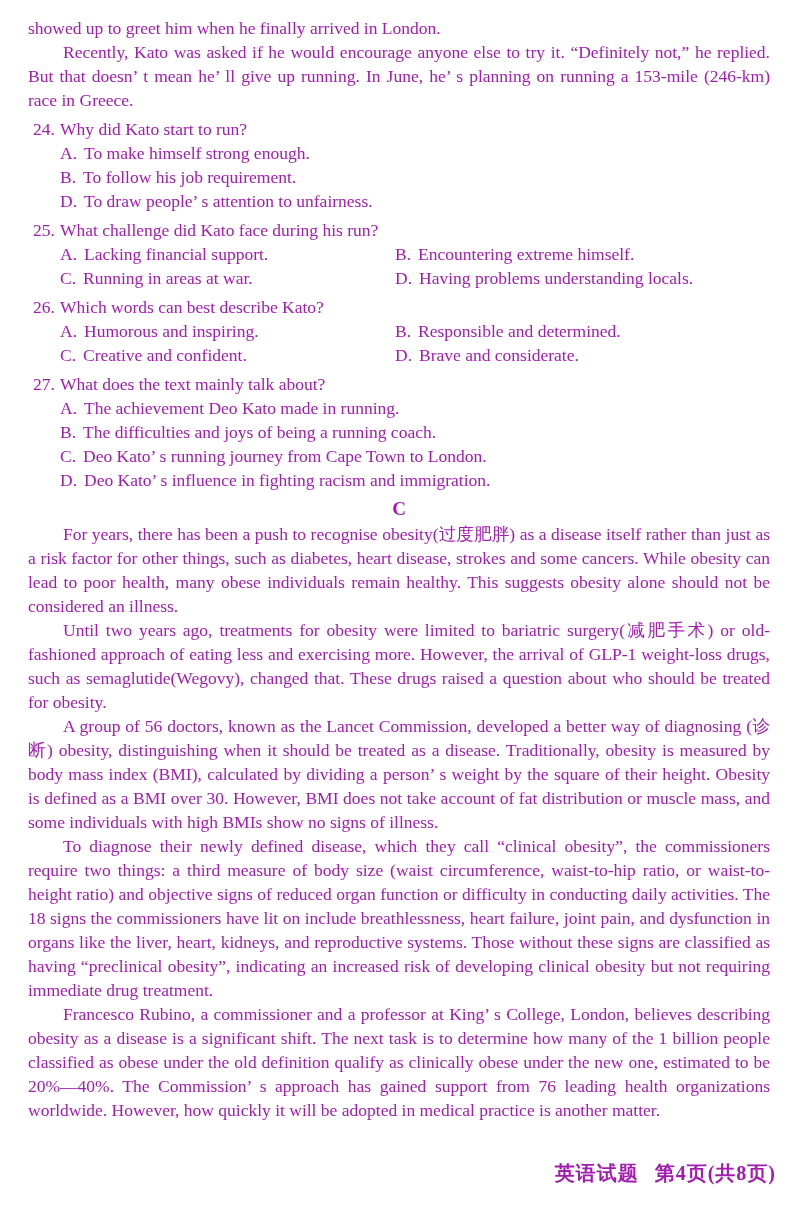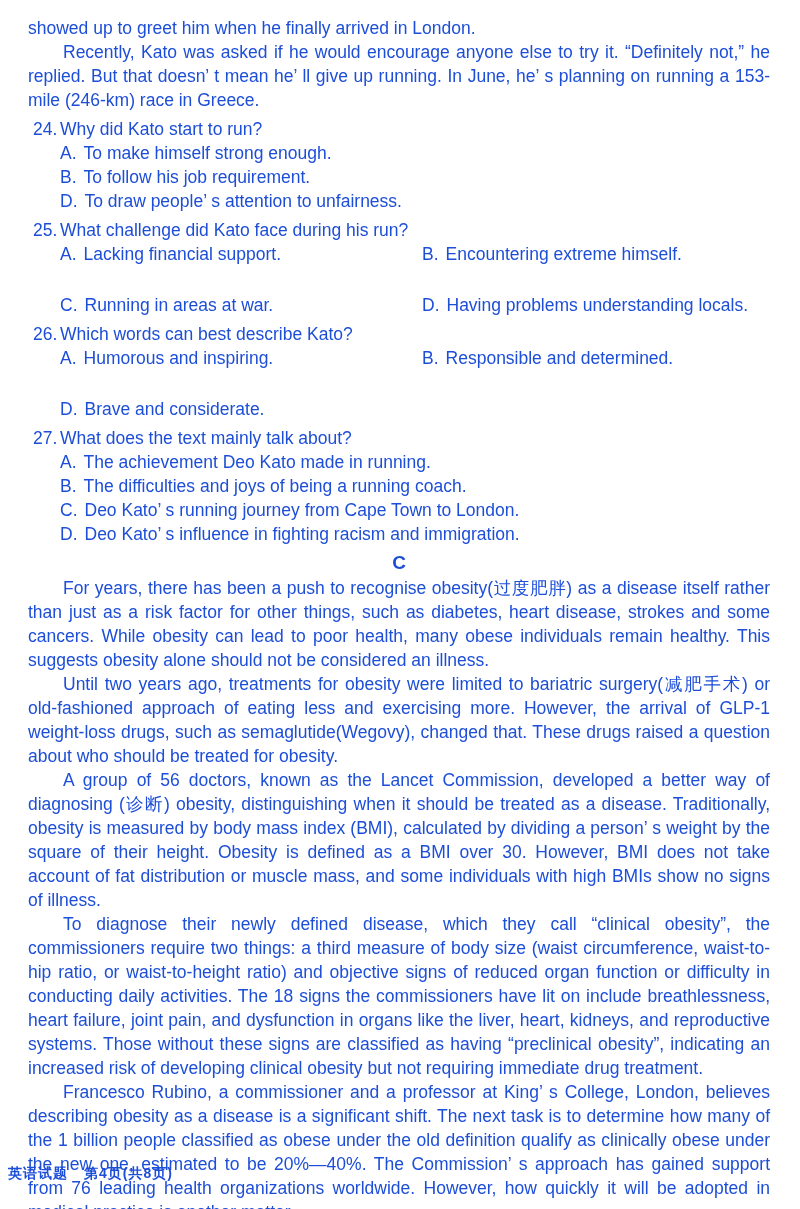--- a/index.html
+++ b/index.html
@@ -7,63 +7,62 @@
     padding: 0;
     background: #ffffff;
   }
   .page {
     position: relative;
     width: 800px;
     height: 1209px;
     box-sizing: border-box;
     padding: 16px 30px 0 28px;
     background: #ffffff;
-    color: #1d4ed8;
-    font-family: Liberation Sans, sans-serif;
+    color: #a21caf;
+    font-family: Liberation Serif, serif;
     font-size: 17.5px;
     line-height: 24px;
     overflow: hidden;
   }
   .line, .para, .q-line, .opt {
     text-align: justify;
   }
   .para {
     text-indent: 35px;
   }
   .q-block { margin: 5px; }
   .q-num {
     display: inline-block;
     min-width: 27px;
   }
   .opts-1col { padding-left: 27px; }
   .opts-2col {
     display: grid;
     grid-template-columns: 335px auto;
     padding-left: 27px;
-    gap: 27px;
   }
   .opt-label { margin-right: 7px; }
   .section-header {
     text-align: center;
     font-weight: bold;
     font-size: 19px;
     margin: 1px 0;
   }
   .passage-para {
     text-indent: 35px;
     text-align: justify;
   }
   .footer {
     position: absolute;
     left: 0;
     right: 16px;
     bottom: 24px;
-    text-align: left;
+    text-align: right;
     font-weight: bold;
-    font-size: 14px;
+    font-size: 20px;
     letter-spacing: 1px;
   }
   .footer span { margin: 0 8px; }
 </style>
 </head>
 <body>
 
 <div class="page">
 
   <div class="line">showed up to greet him when he finally arrived in London.</div>
@@ -92,20 +91,21 @@
     </div>
   </div>
 
   <div class="q-block">
     <div class="q-line">
       <span class="q-num">26.</span><span>Which words can best describe Kato?</span>
     </div>
     <div class="opts-2col">
       <div class="opt"><span class="opt-label">A.</span><span>Humorous and inspiring.</span></div>
       <div class="opt"><span class="opt-label">B.</span><span>Responsible and determined.</span></div>
+      <div class="opt"><span class="opt-label">C.</span><span>Creative and confident.</span></div>
       <div class="opt"><span class="opt-label">D.</span><span>Brave and considerate.</span></div>
     </div>
   </div>
 
   <div class="q-block">
     <div class="q-line">
       <span class="q-num">27.</span><span>What does the text mainly talk about?</span>
     </div>
     <div class="opts-1col">
       <div class="opt"><span class="opt-label">A.</span><span>The achievement Deo Kato made in running.</span></div>

